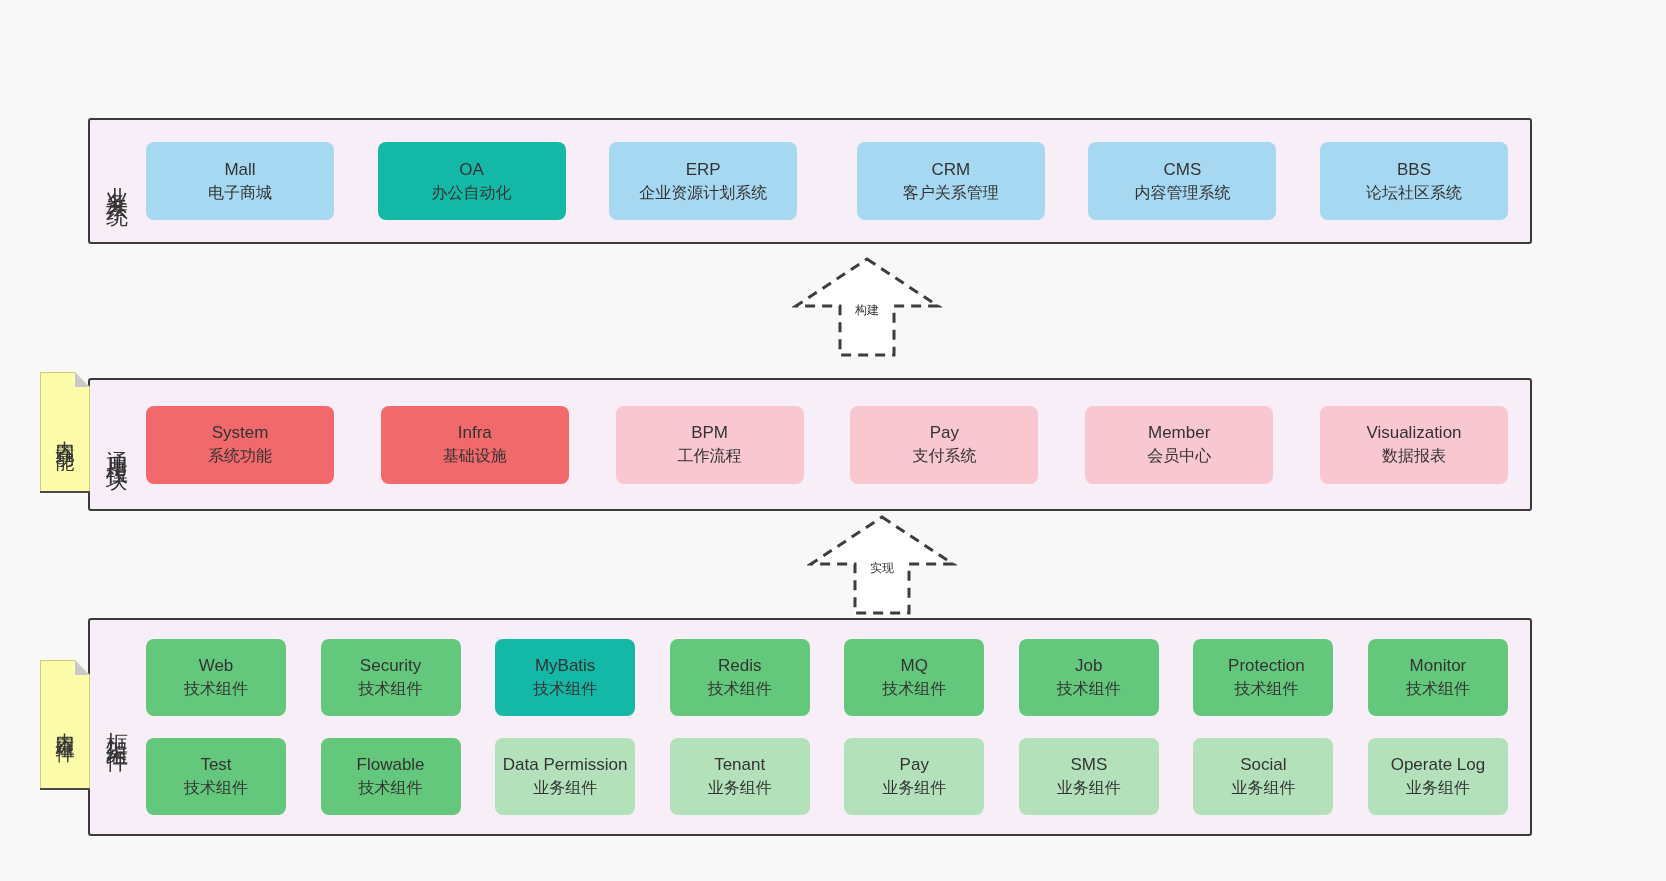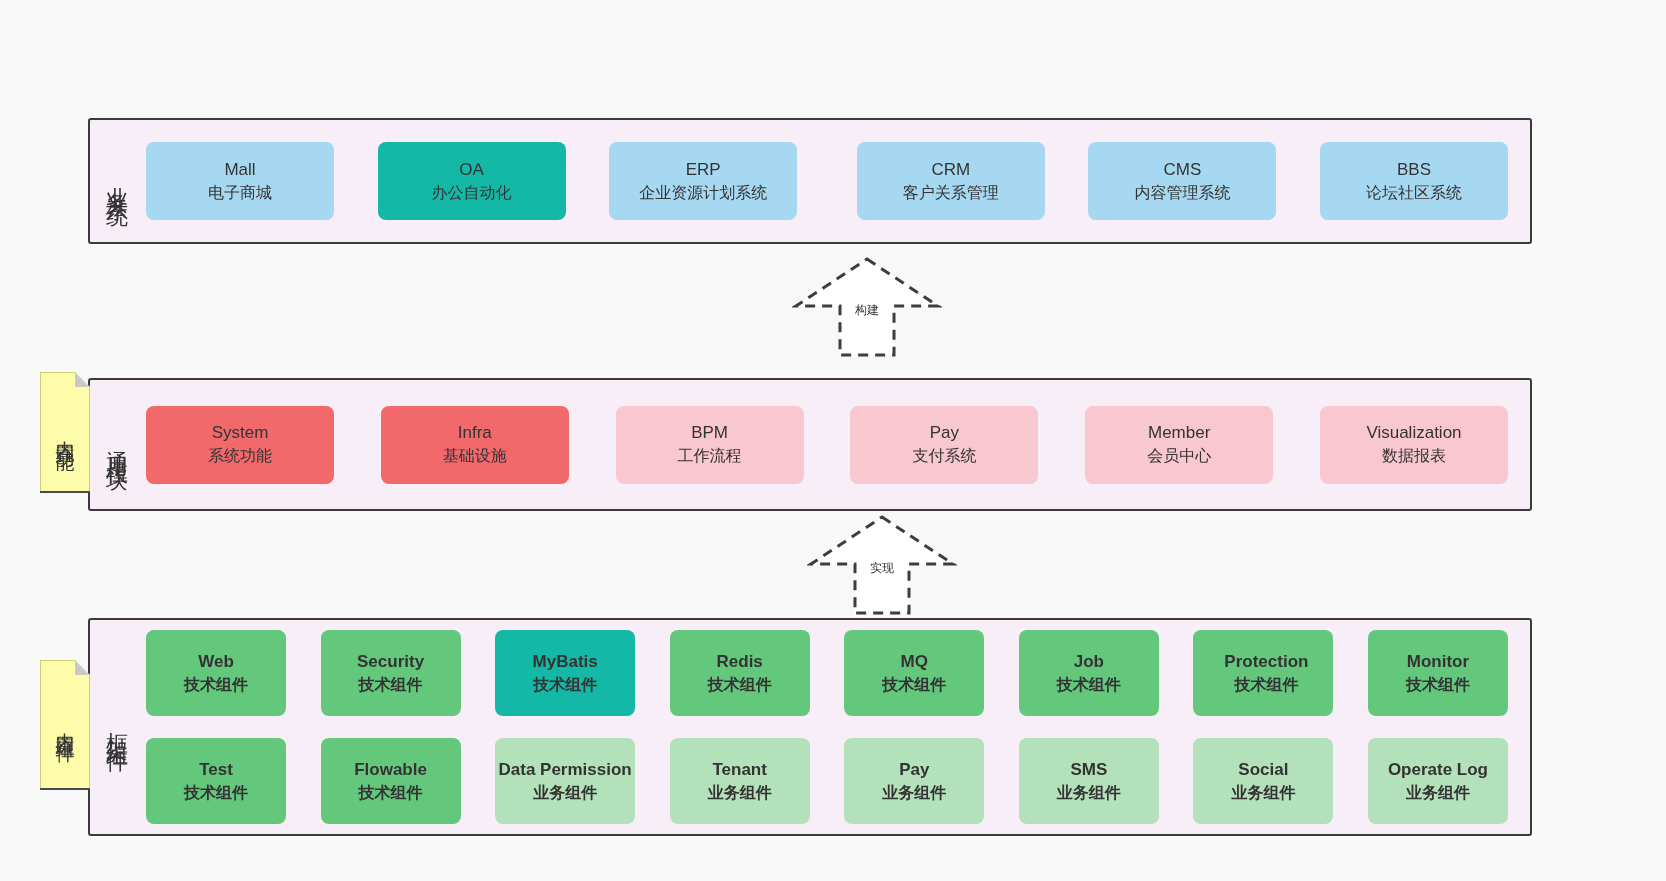--- a/index.html
+++ b/index.html
@@ -37,21 +37,21 @@
     display:flex; flex-direction:column; justify-content:center; gap:22px;
   }
   .row { display:flex; justify-content:space-between; }
 
   .box {
     box-sizing:border-box; border-radius:8px;
     display:flex; flex-direction:column; justify-content:center; align-items:center;
     text-align:center; line-height:1.4;
   }
   .box-wide { width:188px; height:78px; }
-  .box-narrow { width:140px; height:86px;font-weight:bold; }
+  .box-narrow { width:140px; height:77px; }
   .box .t { font-size:17px; }
   .box .s { font-size:16px; }
 
   
   .note {
     position:absolute; left:40px; width:50px;
     background:#fcfcab;
     clip-path:polygon(0 0, calc(100% - 15px) 0, 100% 15px, 100% 100%, 0 100%);
     box-shadow:inset 0 -2px 0 #4a4a4a, inset 0 0 0 1px #cdcd72;
   }

